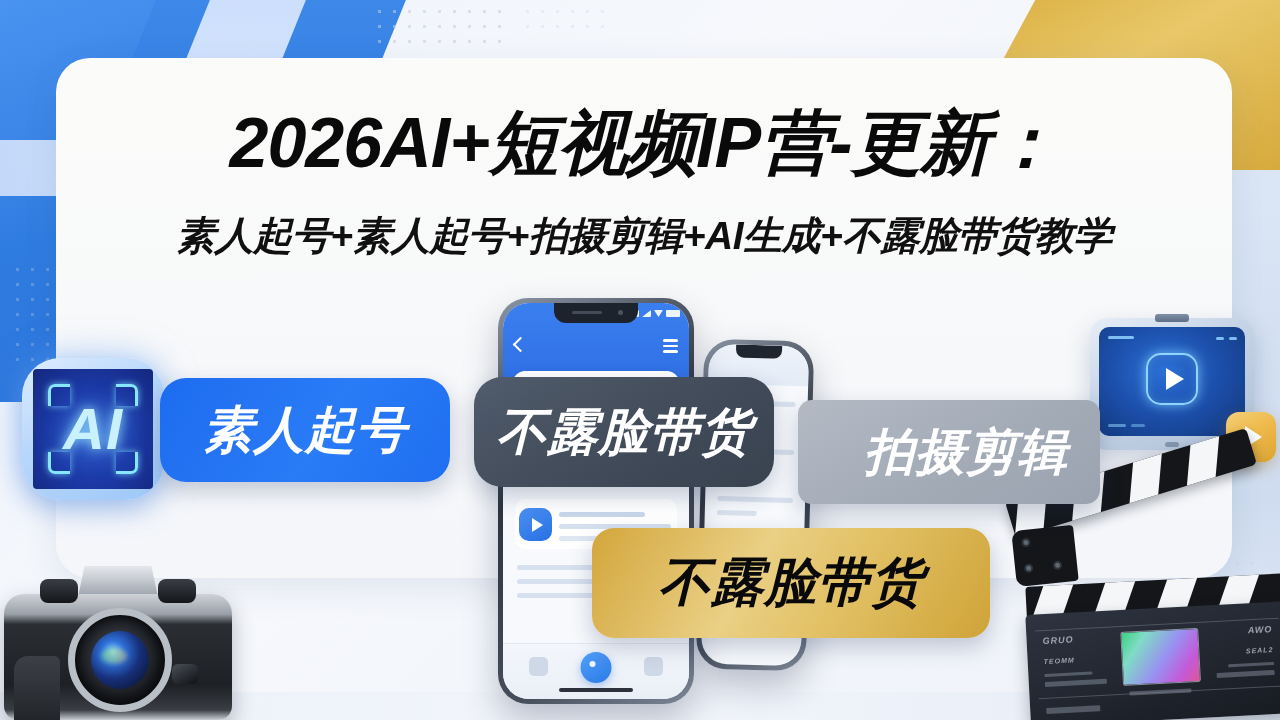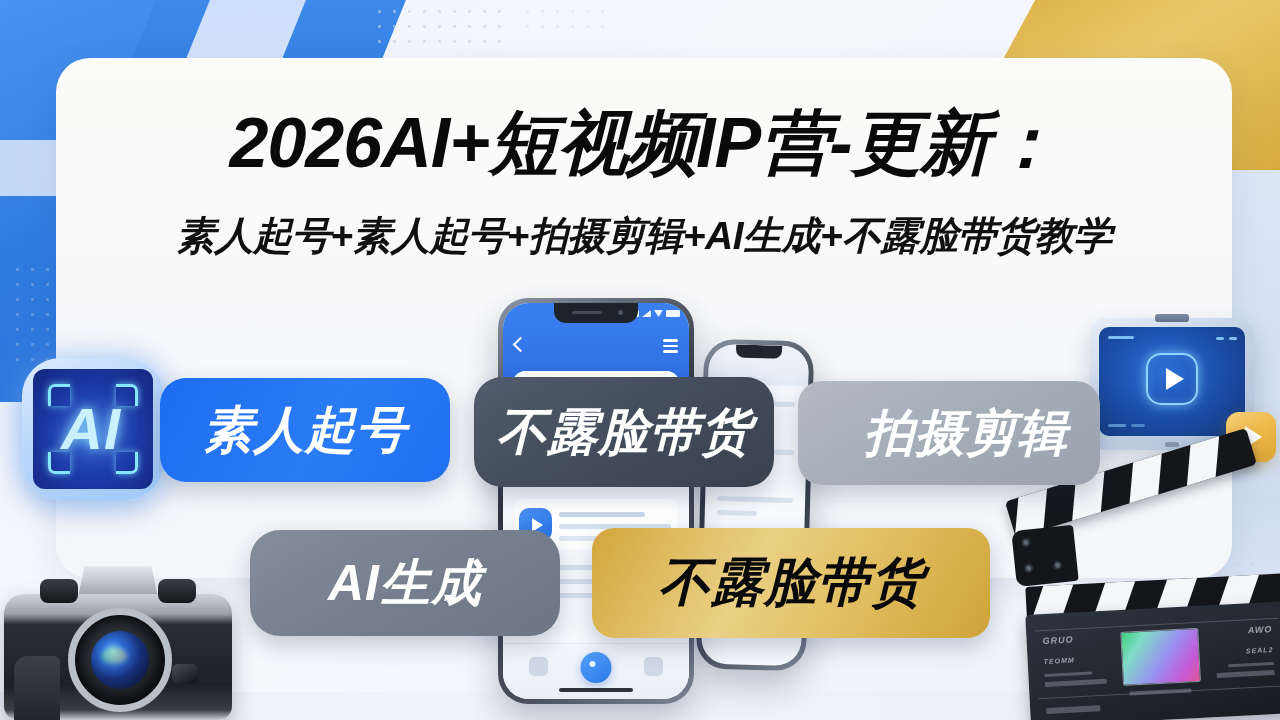--- a/index.html
+++ b/index.html
@@ -222,25 +222,24 @@
     position: absolute; left: 22px; top: 358px;
     width: 142px; height: 142px;
     border-radius: 38px;
     background: linear-gradient(150deg, #dcecfe 0%, #b7d6fb 45%, #9ec8f8 100%);
     padding: 11px;
     box-shadow: 0 0 34px rgba(110,170,250,.55), 0 10px 24px rgba(40,90,180,.26);
   }
   .ai-inner {
     position: relative;
     width: 100%; height: 100%;
-    border-radius: 12px;
+    border-radius: 4px;
     background: radial-gradient(ellipse at 50% 55%, #2b53c8 0%, #1c3aa8 48%, #15277e 100%);
-    display: flex; align-items: center; justify-content: flex-start;
-    overflow: hidden;
-    padding-left: 28px;
+    display: flex; align-items: center; justify-content: center;
+    overflow: hidden;
   }
   .ai-text {
     font-size: 58px; font-weight: 800; line-height: 1;
     color: #c9f1ff; letter-spacing: 1px;
     text-shadow: 0 0 12px rgba(150,225,255,.95), 0 0 28px rgba(110,200,255,.65);
   }
   .ai-corner { position: absolute; width: 22px; height: 22px; border-color: #86e6ff; border-style: solid; border-width: 0; box-shadow: 0 0 7px rgba(130,225,255,.8); }
   .ai-corner.tl { left: 15px; top: 15px; border-left-width: 3px; border-top-width: 3px; border-radius: 7px 0 0 0; }
   .ai-corner.tr { right: 15px; top: 15px; border-right-width: 3px; border-top-width: 3px; border-radius: 0 7px 0 0; }
   .ai-corner.bl { left: 15px; bottom: 15px; border-left-width: 3px; border-bottom-width: 3px; border-radius: 0 0 0 7px; }
@@ -260,24 +259,24 @@
     background: linear-gradient(120deg, #1d6cf0 0%, #2a7bf6 55%, #1f6ff1 100%);
     color: #ffffff; font-size: 50px; letter-spacing: 1px;
   }
   .pill-dark {
     left: 474px; top: 377px; width: 300px; height: 110px;
     background: linear-gradient(150deg, #515c6c 0%, #414b59 55%, #39424f 100%);
     color: #ffffff; font-size: 50px; letter-spacing: 1px;
     border-radius: 28px;
   }
   .pill-gray {
-    left: 798px; top: 381px; width: 302px; height: 104px;
+    left: 798px; top: 400px; width: 302px; height: 104px;
     background: linear-gradient(150deg, #b3bac4 0%, #a3abb7 55%, #9aa3af 100%);
     color: #ffffff; font-size: 50px; letter-spacing: 1px;
-    border-radius: 24px;
+    border-radius: 14px;
     padding-left: 34px;
   }
   .pill-gray2 {
     left: 250px; top: 530px; width: 310px; height: 106px;
     background: linear-gradient(150deg, #848d9b 0%, #757e8d 55%, #6d7685 100%);
     color: #ffffff; font-size: 50px; letter-spacing: 1px;
     border-radius: 30px;
   }
   .pill-gold {
     left: 592px; top: 528px; width: 398px; height: 110px;
@@ -575,16 +574,15 @@
       <div class="ai-corner tr"></div>
       <div class="ai-corner bl"></div>
       <div class="ai-corner br"></div>
       <div class="ai-text">AI</div>
     </div>
   </div>
 
   <div class="pill pill-blue">素人起号</div>
   <div class="pill pill-dark">不露脸带货</div>
   <div class="pill pill-gray">拍摄剪辑</div>
-  <div class="pill pill-gray2">AI生成</div>
   <div class="pill pill-gold">不露脸带货</div>
 
 </div>
 
 </body></html>

